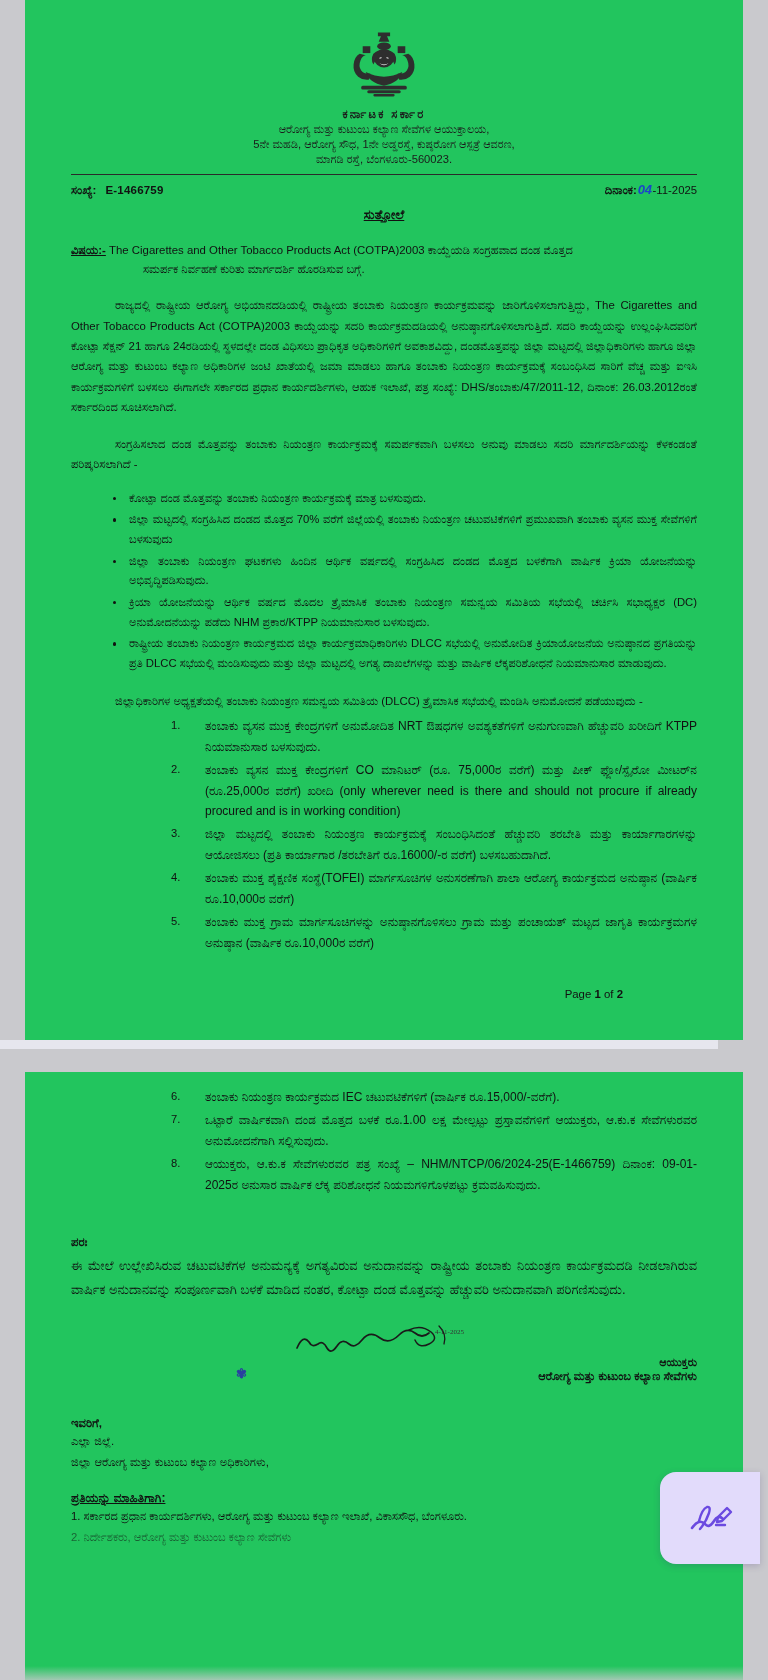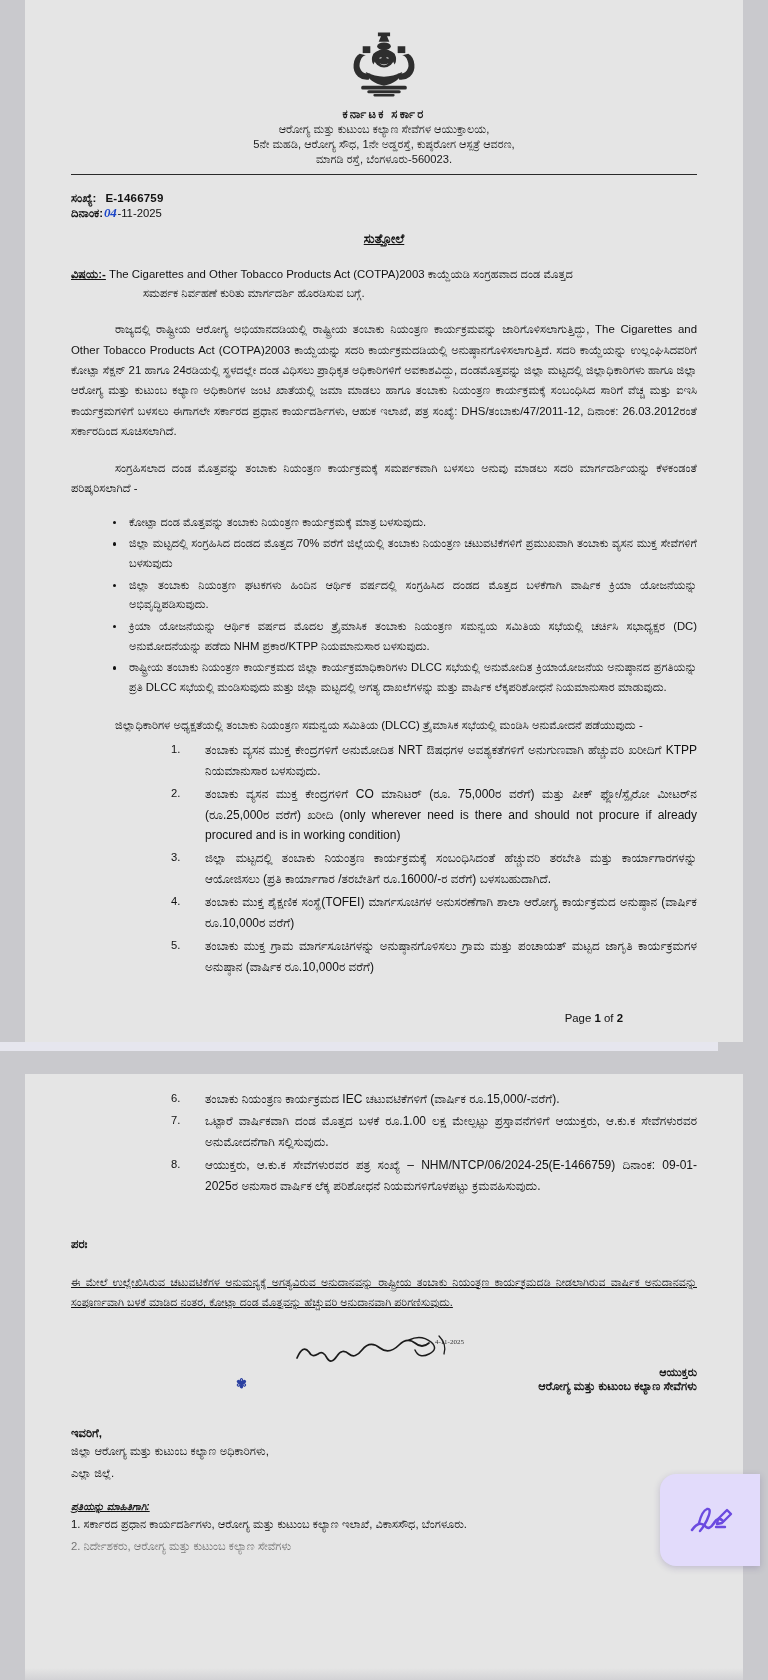--- a/index.html
+++ b/index.html
@@ -13,21 +13,21 @@
   #viewport {
     width: 768px;
     min-height: 1680px;
     position: relative;
     background: #c9c9cd;
     overflow: hidden;
   }
 
   
   .page {
-    background: #e5e5e5;
+    background: #22c55e;
     width: 718px;
     margin: 0 auto;
     position: relative;
     padding: 4px 0 10px 0;
   }
 
   #page-one {
     padding-top: 22px;
     padding-bottom: 18px;
     min-height: 1040px;
@@ -89,36 +89,34 @@
     border: 0;
     border-top: 1.4px solid #2a2a2a;
     margin: 7px 46px 0 46px;
   }
 
   
   .ref-row {
     display: flex;
     justify-content: space-between;
     align-items: baseline;
-    margin-top: 17px;
+    margin-top: 7px;
     font-size: 11.5px;
     color: #111;
-    flex-direction: column;
   }
   .ref-left { font-weight: bold; }
   .ref-left .refnum { margin-left: 9px; letter-spacing: .2px; }
   .ref-right { font-weight: bold; }
   .hand-date {
     color: #1a45c8;
     font-style: italic;
     font-weight: bold;
     font-size: 13px;
     letter-spacing: -0.3px;
     padding: 0 1px;
-    font-family: Liberation Serif, serif;
   }
   .date-tail { font-weight: normal; font-size: 11.3px; }
 
   .doc-title {
     text-align: center;
     font-size: 13px;
     font-weight: bold;
     text-decoration: underline;
     margin-top: 10px;
     color: #111;
@@ -214,26 +212,25 @@
   .page-footer b { font-weight: bold; }
 
   
   .closing-label {
     margin-top: 40px;
     font-size: 11.6px;
     font-weight: bold;
     color: #111;
   }
   .closing-para {
-    margin-top: 21px;
-    font-size: 11px;
+    margin-top: 5px;
+    font-size: 13px;
     line-height: 1.82;
     text-align: justify;
     color: #111;
-    text-decoration: underline;
   }
 
   
   .sig-area {
     margin-top: 18px;
     text-align: right;
     position: relative;
     height: 74px;
   }
   .sig-scribble {
@@ -275,25 +272,24 @@
     color: #111;
   }
   .dist-line {
     font-size: 11.4px;
     line-height: 1.72;
     color: #111;
     margin-top: 2px;
   }
   .copy-head {
     margin-top: 18px;
-    font-size: 10px;
+    font-size: 12px;
     font-weight: bold;
     text-decoration: underline;
     color: #111;
-    font-style: italic;
   }
   .copy-line {
     font-size: 11.3px;
     line-height: 1.72;
     color: #111;
     margin-top: 2px;
   }
   .copy-line.clipped {
     opacity: .55;
   }
@@ -436,22 +432,22 @@
           </svg>
         </div>
         <div class="sig-name">ಆಯುಕ್ತರು</div>
         <div class="sig-desig">
           <span class="sig-stamp">✾</span>
           <span>ಆರೋಗ್ಯ ಮತ್ತು ಕುಟುಂಬ ಕಲ್ಯಾಣ ಸೇವೆಗಳು</span>
         </div>
       </div>
 
       <div class="dist-head">ಇವರಿಗೆ,</div>
+      <div class="dist-line">ಎಲ್ಲಾ ಜಿಲ್ಲೆ.</div>
       <div class="dist-line">ಜಿಲ್ಲಾ ಆರೋಗ್ಯ ಮತ್ತು ಕುಟುಂಬ ಕಲ್ಯಾಣ ಅಧಿಕಾರಿಗಳು,</div>
-      <div class="dist-line">ಎಲ್ಲಾ ಜಿಲ್ಲೆ.</div>
 
       <div class="copy-head">ಪ್ರತಿಯನ್ನು ಮಾಹಿತಿಗಾಗಿ:</div>
       <div class="copy-line">1. ಸರ್ಕಾರದ ಪ್ರಧಾನ ಕಾರ್ಯದರ್ಶಿಗಳು, ಆರೋಗ್ಯ ಮತ್ತು ಕುಟುಂಬ ಕಲ್ಯಾಣ ಇಲಾಖೆ, ವಿಕಾಸಸೌಧ, ಬೆಂಗಳೂರು.</div>
       <div class="copy-line clipped">2. ನಿರ್ದೇಶಕರು, ಆರೋಗ್ಯ ಮತ್ತು ಕುಟುಂಬ ಕಲ್ಯಾಣ ಸೇವೆಗಳು</div>
     </div>
   </div>
 
   <div id="sign-fab">
     <svg width="46" height="46" viewBox="0 0 46 46">
       <path d="M5 33 q7 -10 13 -4 q4 5 9 -3 q4 -7 9 -2" fill="none" stroke="#6b4ae0" stroke-width="2.6" stroke-linecap="round"></path>

